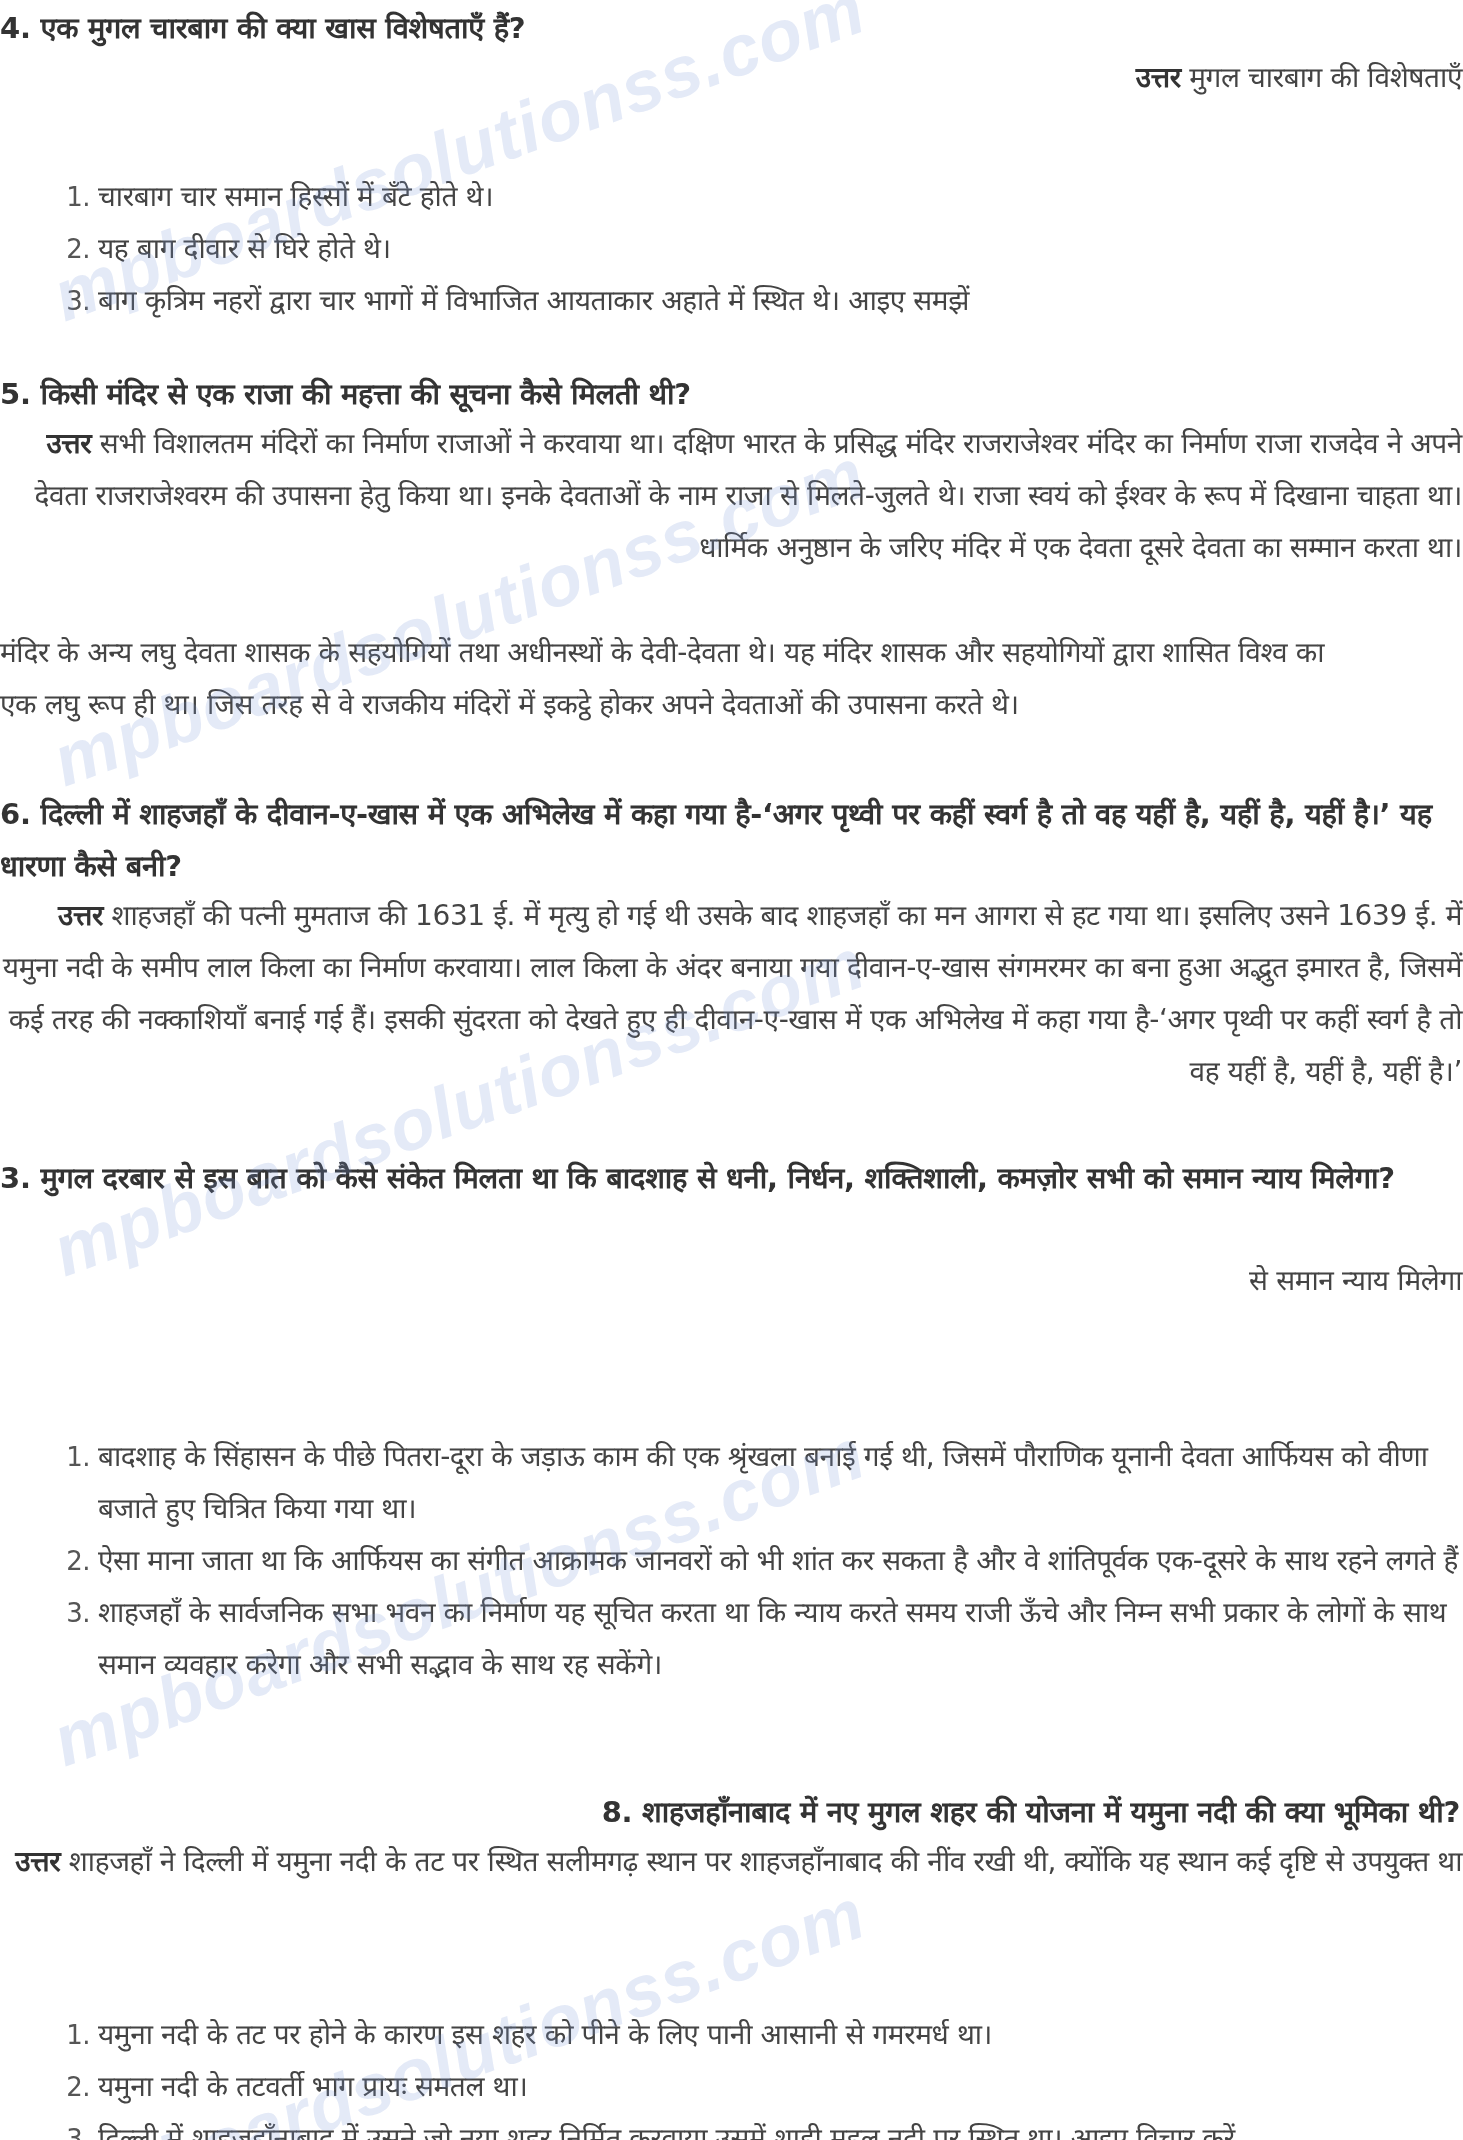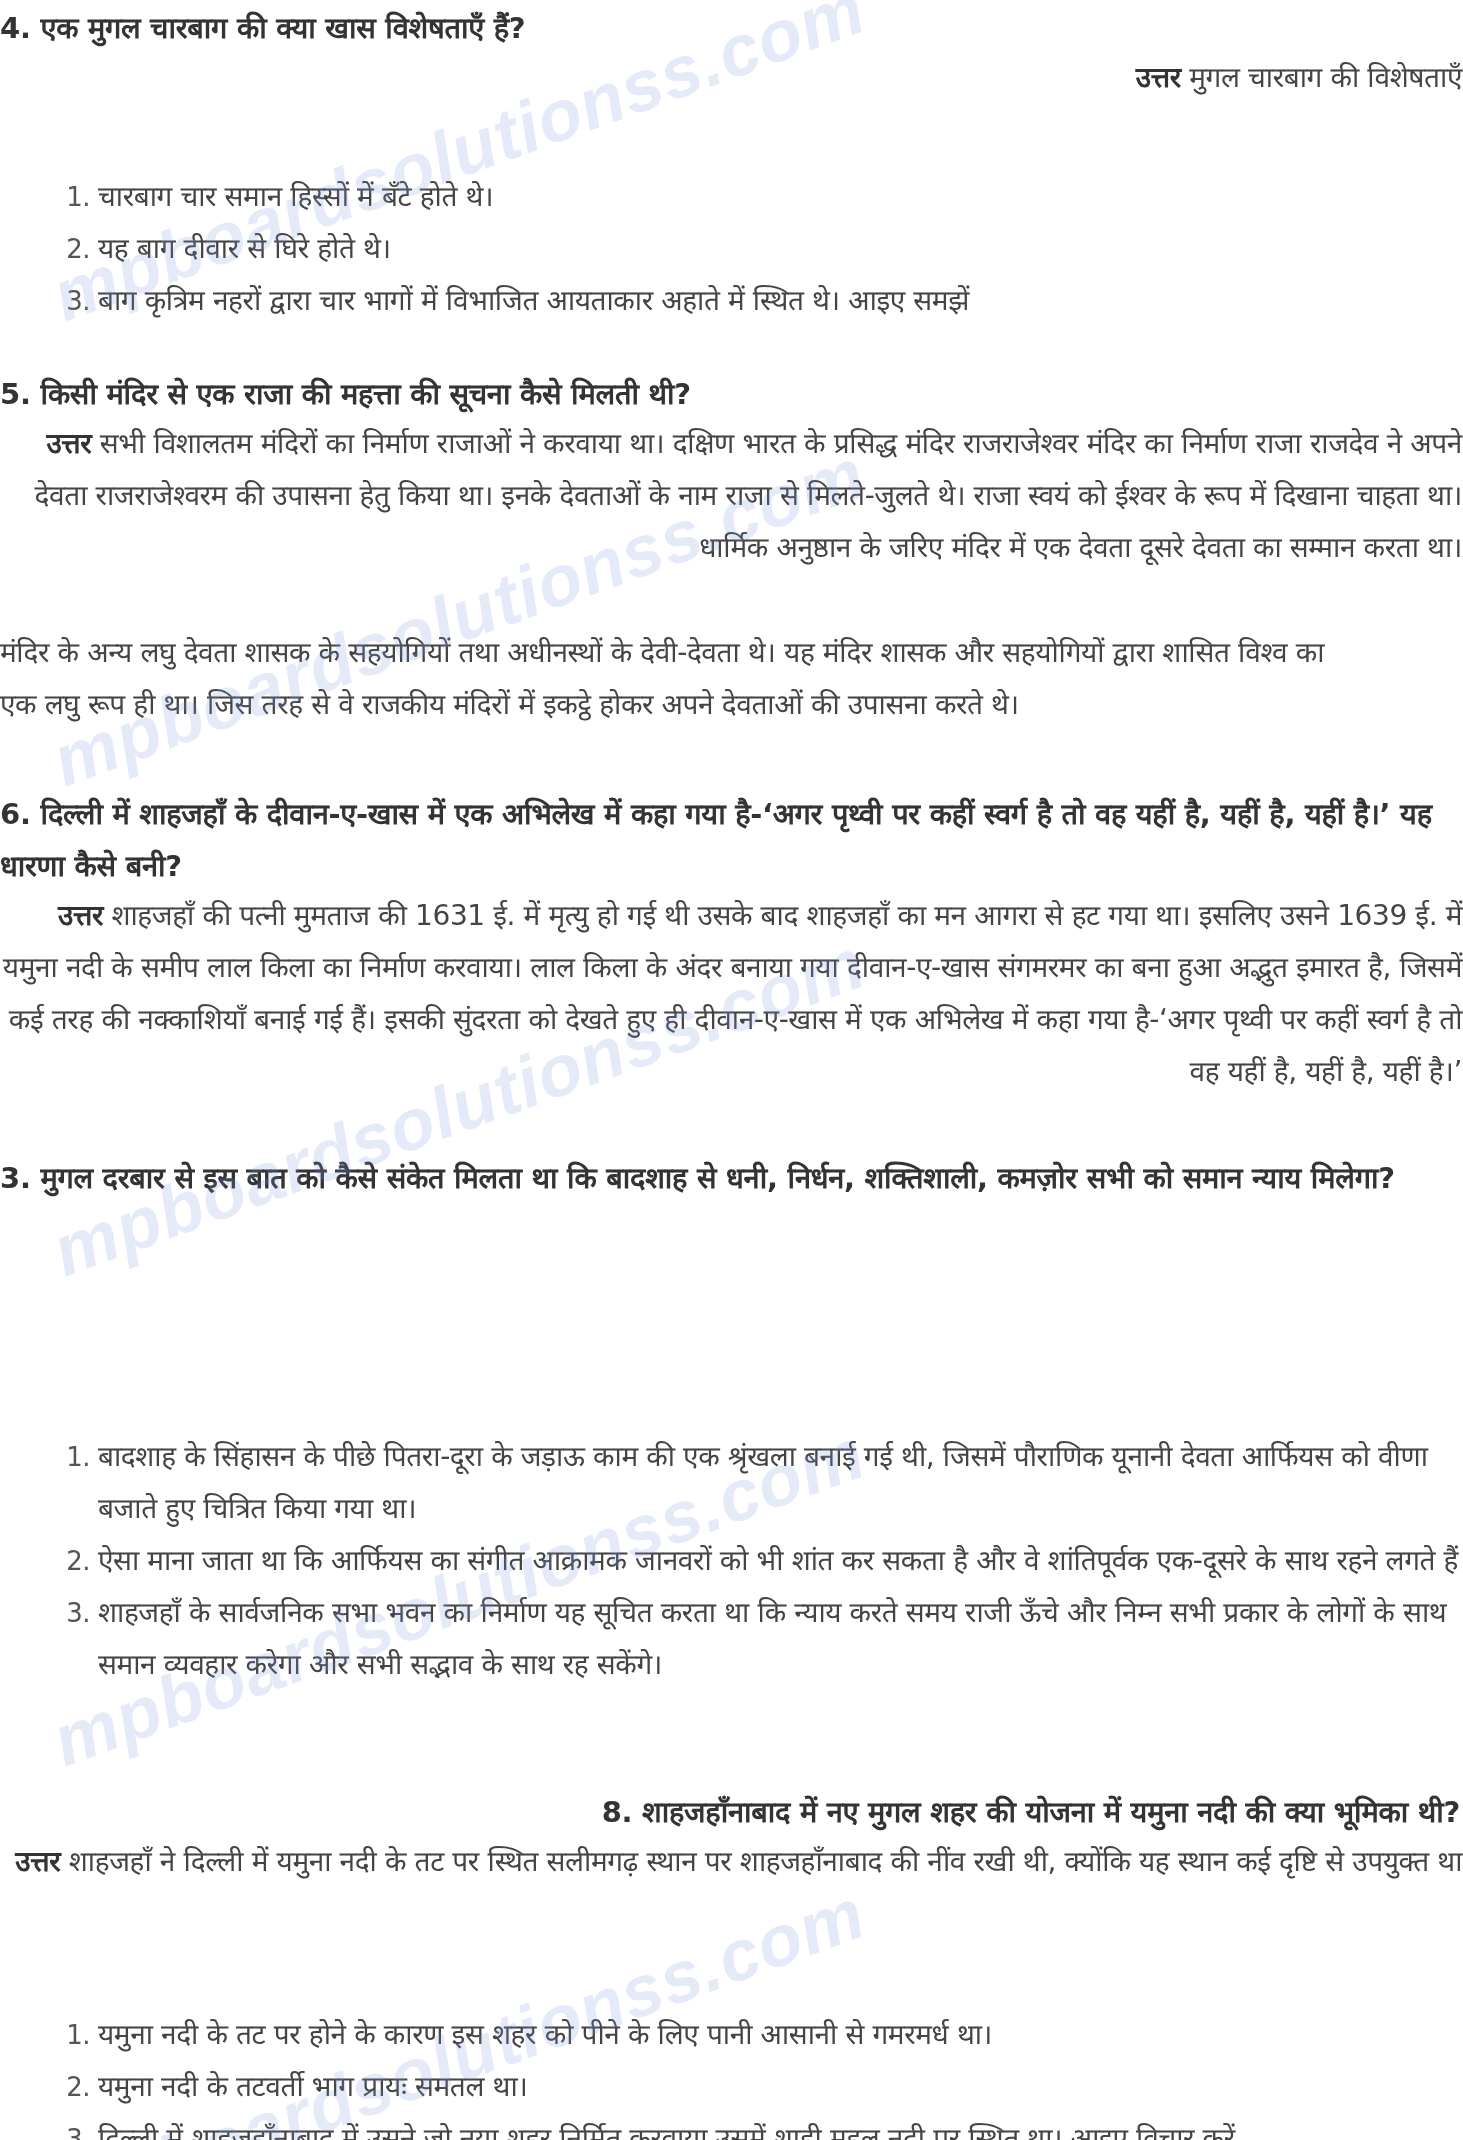--- a/index.html
+++ b/index.html
@@ -61,20 +61,21 @@
   <div class="para" style="top:627px;">मंदिर के अन्य लघु देवता शासक के सहयोगियों तथा अधीनस्थों के देवी-देवता थे। यह मंदिर शासक और सहयोगियों द्वारा शासित विश्व का एक लघु रूप ही था। जिस तरह से वे राजकीय मंदिरों में इकट्ठे होकर अपने देवताओं की उपासना करते थे।</div>
 
   <div class="q" style="top:788px;">6. दिल्ली में शाहजहाँ के दीवान-ए-खास में एक अभिलेख में कहा गया है-‘अगर पृथ्वी पर कहीं स्वर्ग है तो वह यहीं है, यहीं है, यहीं है।’ यह धारणा कैसे बनी?</div>
   <div class="ans" style="top:890px;">
     <span class="lbl">उत्तर</span>
     <span>शाहजहाँ की पत्नी मुमताज की 1631 ई. में मृत्यु हो गई थी उसके बाद शाहजहाँ का मन आगरा से हट गया था। इसलिए उसने 1639 ई. में यमुना नदी के समीप लाल किला का निर्माण करवाया। लाल किला के अंदर बनाया गया दीवान-ए-खास संगमरमर का बना हुआ अद्भुत इमारत है, जिसमें कई तरह की नक्काशियाँ बनाई गई हैं। इसकी सुंदरता को देखते हुए ही दीवान-ए-खास में एक अभिलेख में कहा गया है-‘अगर पृथ्वी पर कहीं स्वर्ग है तो वह यहीं है, यहीं है, यहीं है।’</span>
   </div>
 
   <div class="q" style="top:1152px;">3. मुगल दरबार से इस बात को कैसे संकेत मिलता था कि बादशाह से धनी, निर्धन, शक्तिशाली, कमज़ोर सभी को समान न्याय मिलेगा?</div>
   <div class="ans" style="top:1255px;">
+    <div>से समान न्याय मिलेगा</div>
   </div>
   <ol class="list" style="top:1415px;">
     <li>बादशाह के सिंहासन के पीछे पितरा-दूरा के जड़ाऊ काम की एक श्रृंखला बनाई गई थी, जिसमें पौराणिक यूनानी देवता आर्फियस को वीणा बजाते हुए चित्रित किया गया था।</li>
     <li>ऐसा माना जाता था कि आर्फियस का संगीत आक्रामक जानवरों को भी शांत कर सकता है और वे शांतिपूर्वक एक-दूसरे के साथ रहने लगते हैं।</li>
     <li>शाहजहाँ के सार्वजनिक सभा भवन का निर्माण यह सूचित करता था कि न्याय करते समय राजी ऊँचे और निम्न सभी प्रकार के लोगों के साथ समान व्यवहार करेगा और सभी सद्भाव के साथ रह सकेंगे।</li>
   </ol>
 
   <div class="q" style="top:1786px;text-align:right;">8. शाहजहाँनाबाद में नए मुगल शहर की योजना में यमुना नदी की क्या भूमिका थी?</div>
   <div class="ans" style="top:1836px;">
     <span class="lbl">उत्तर</span>

